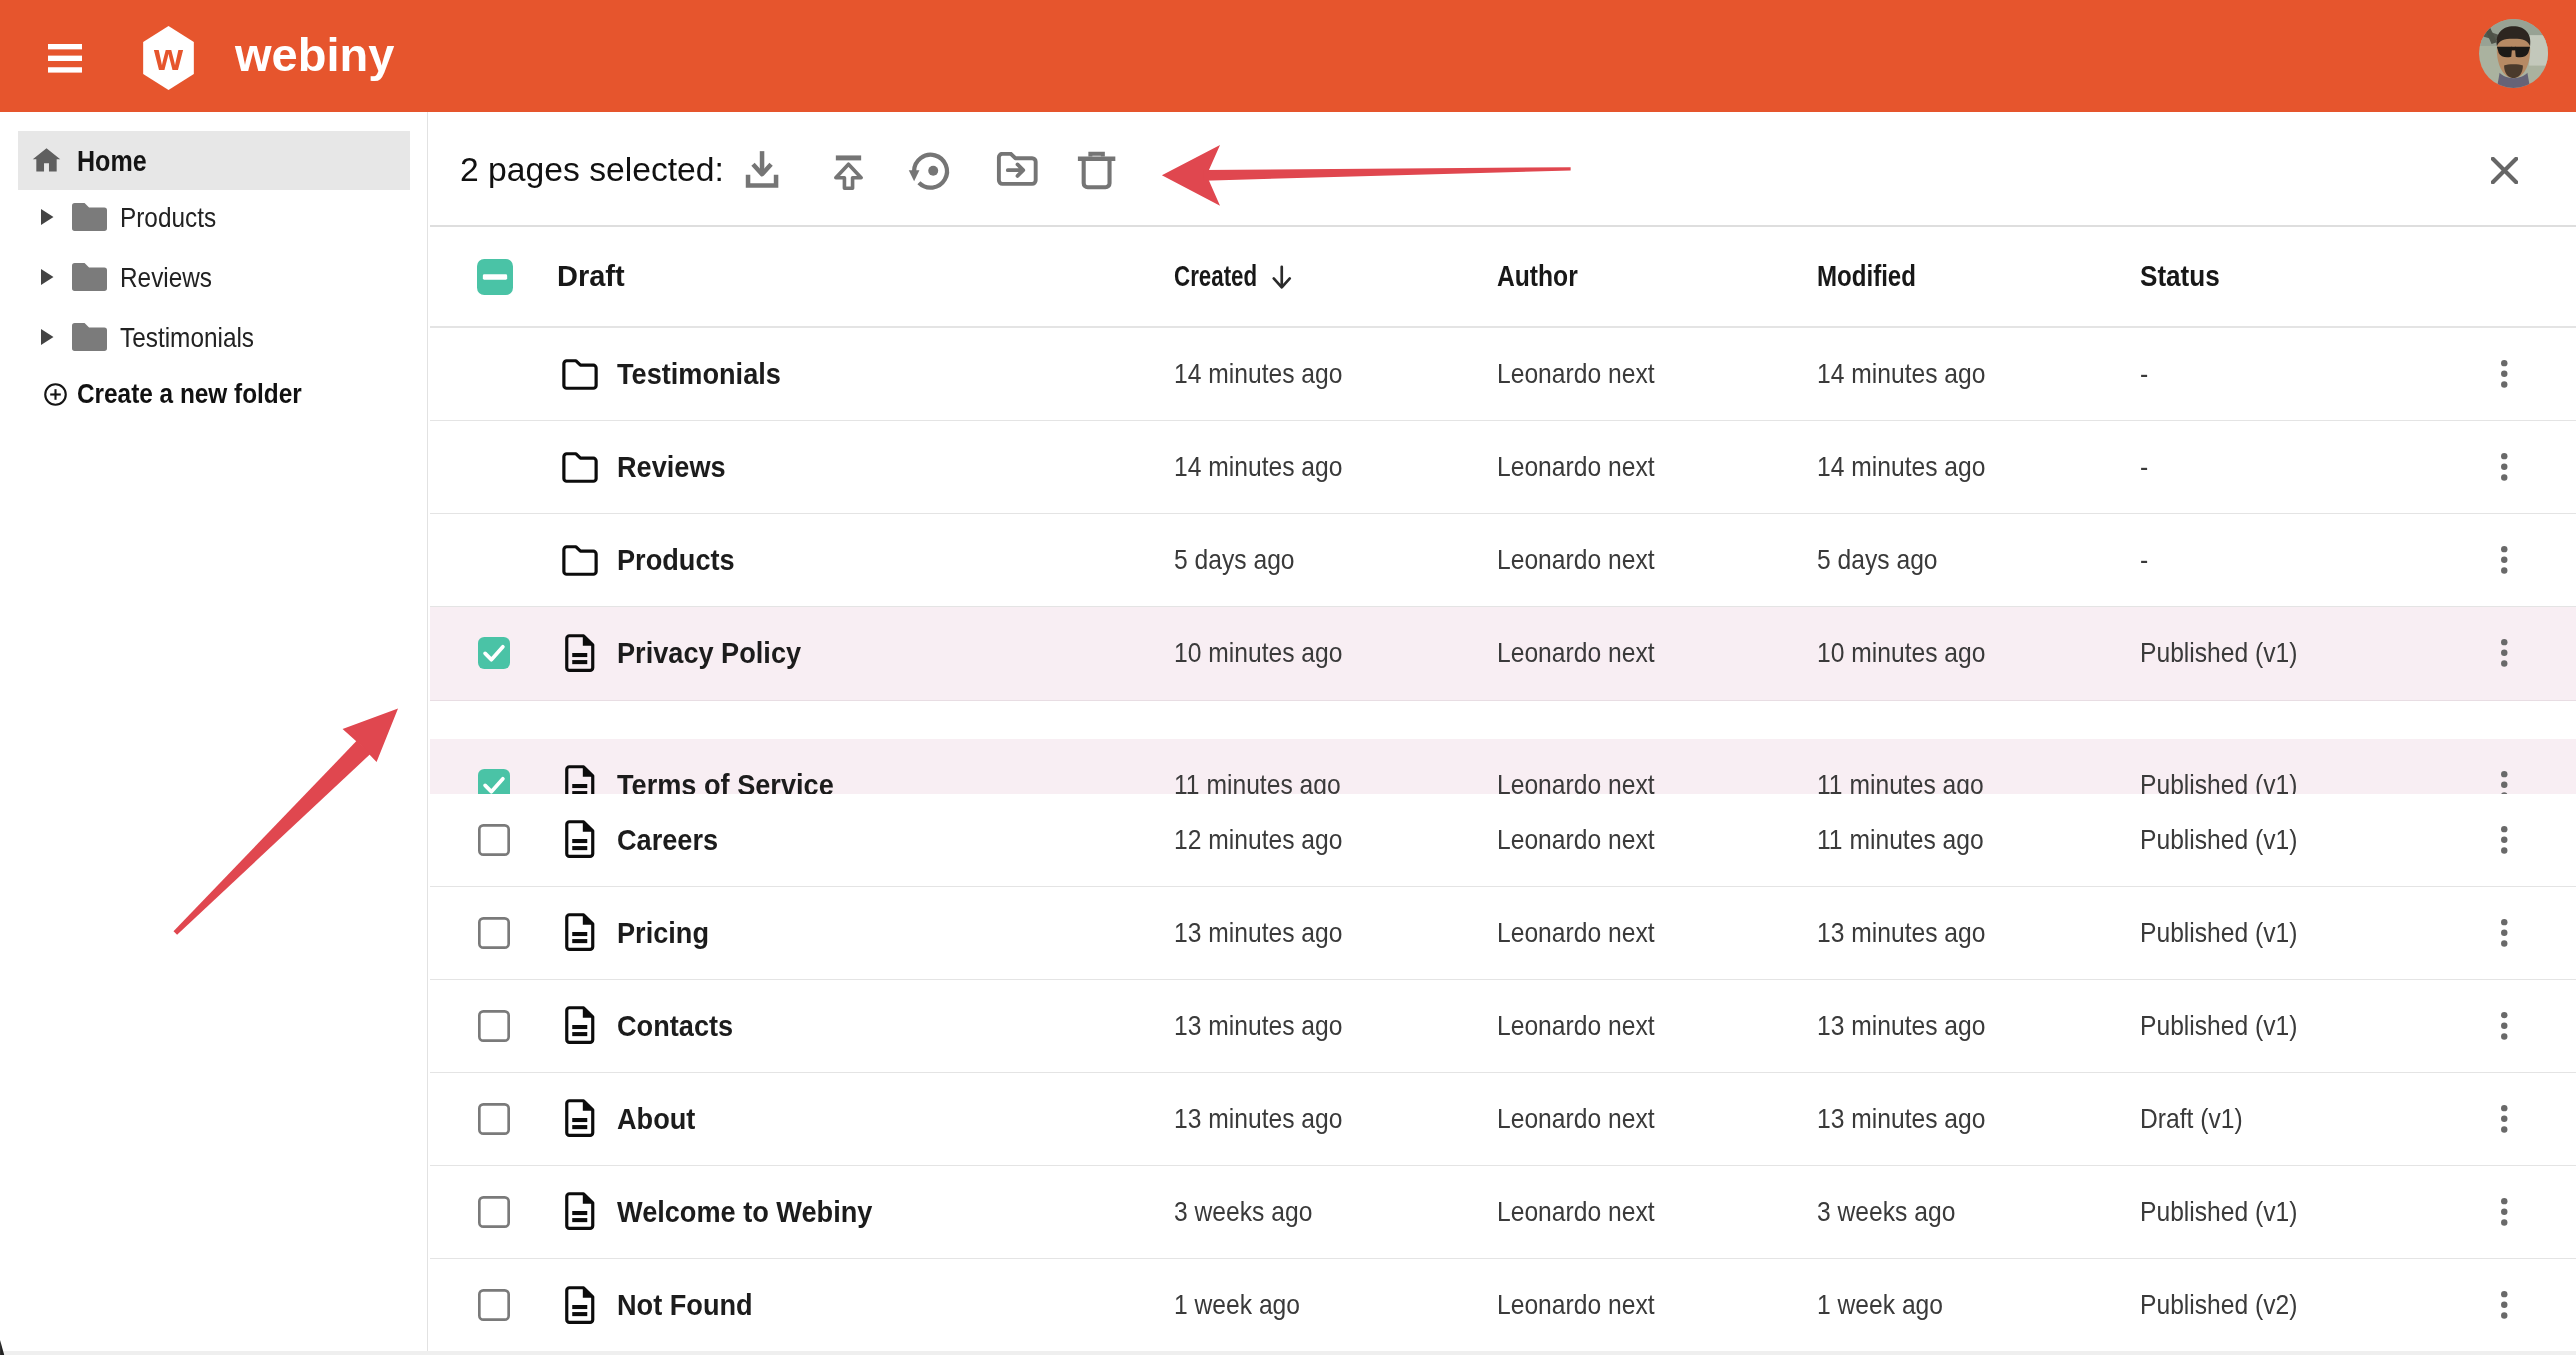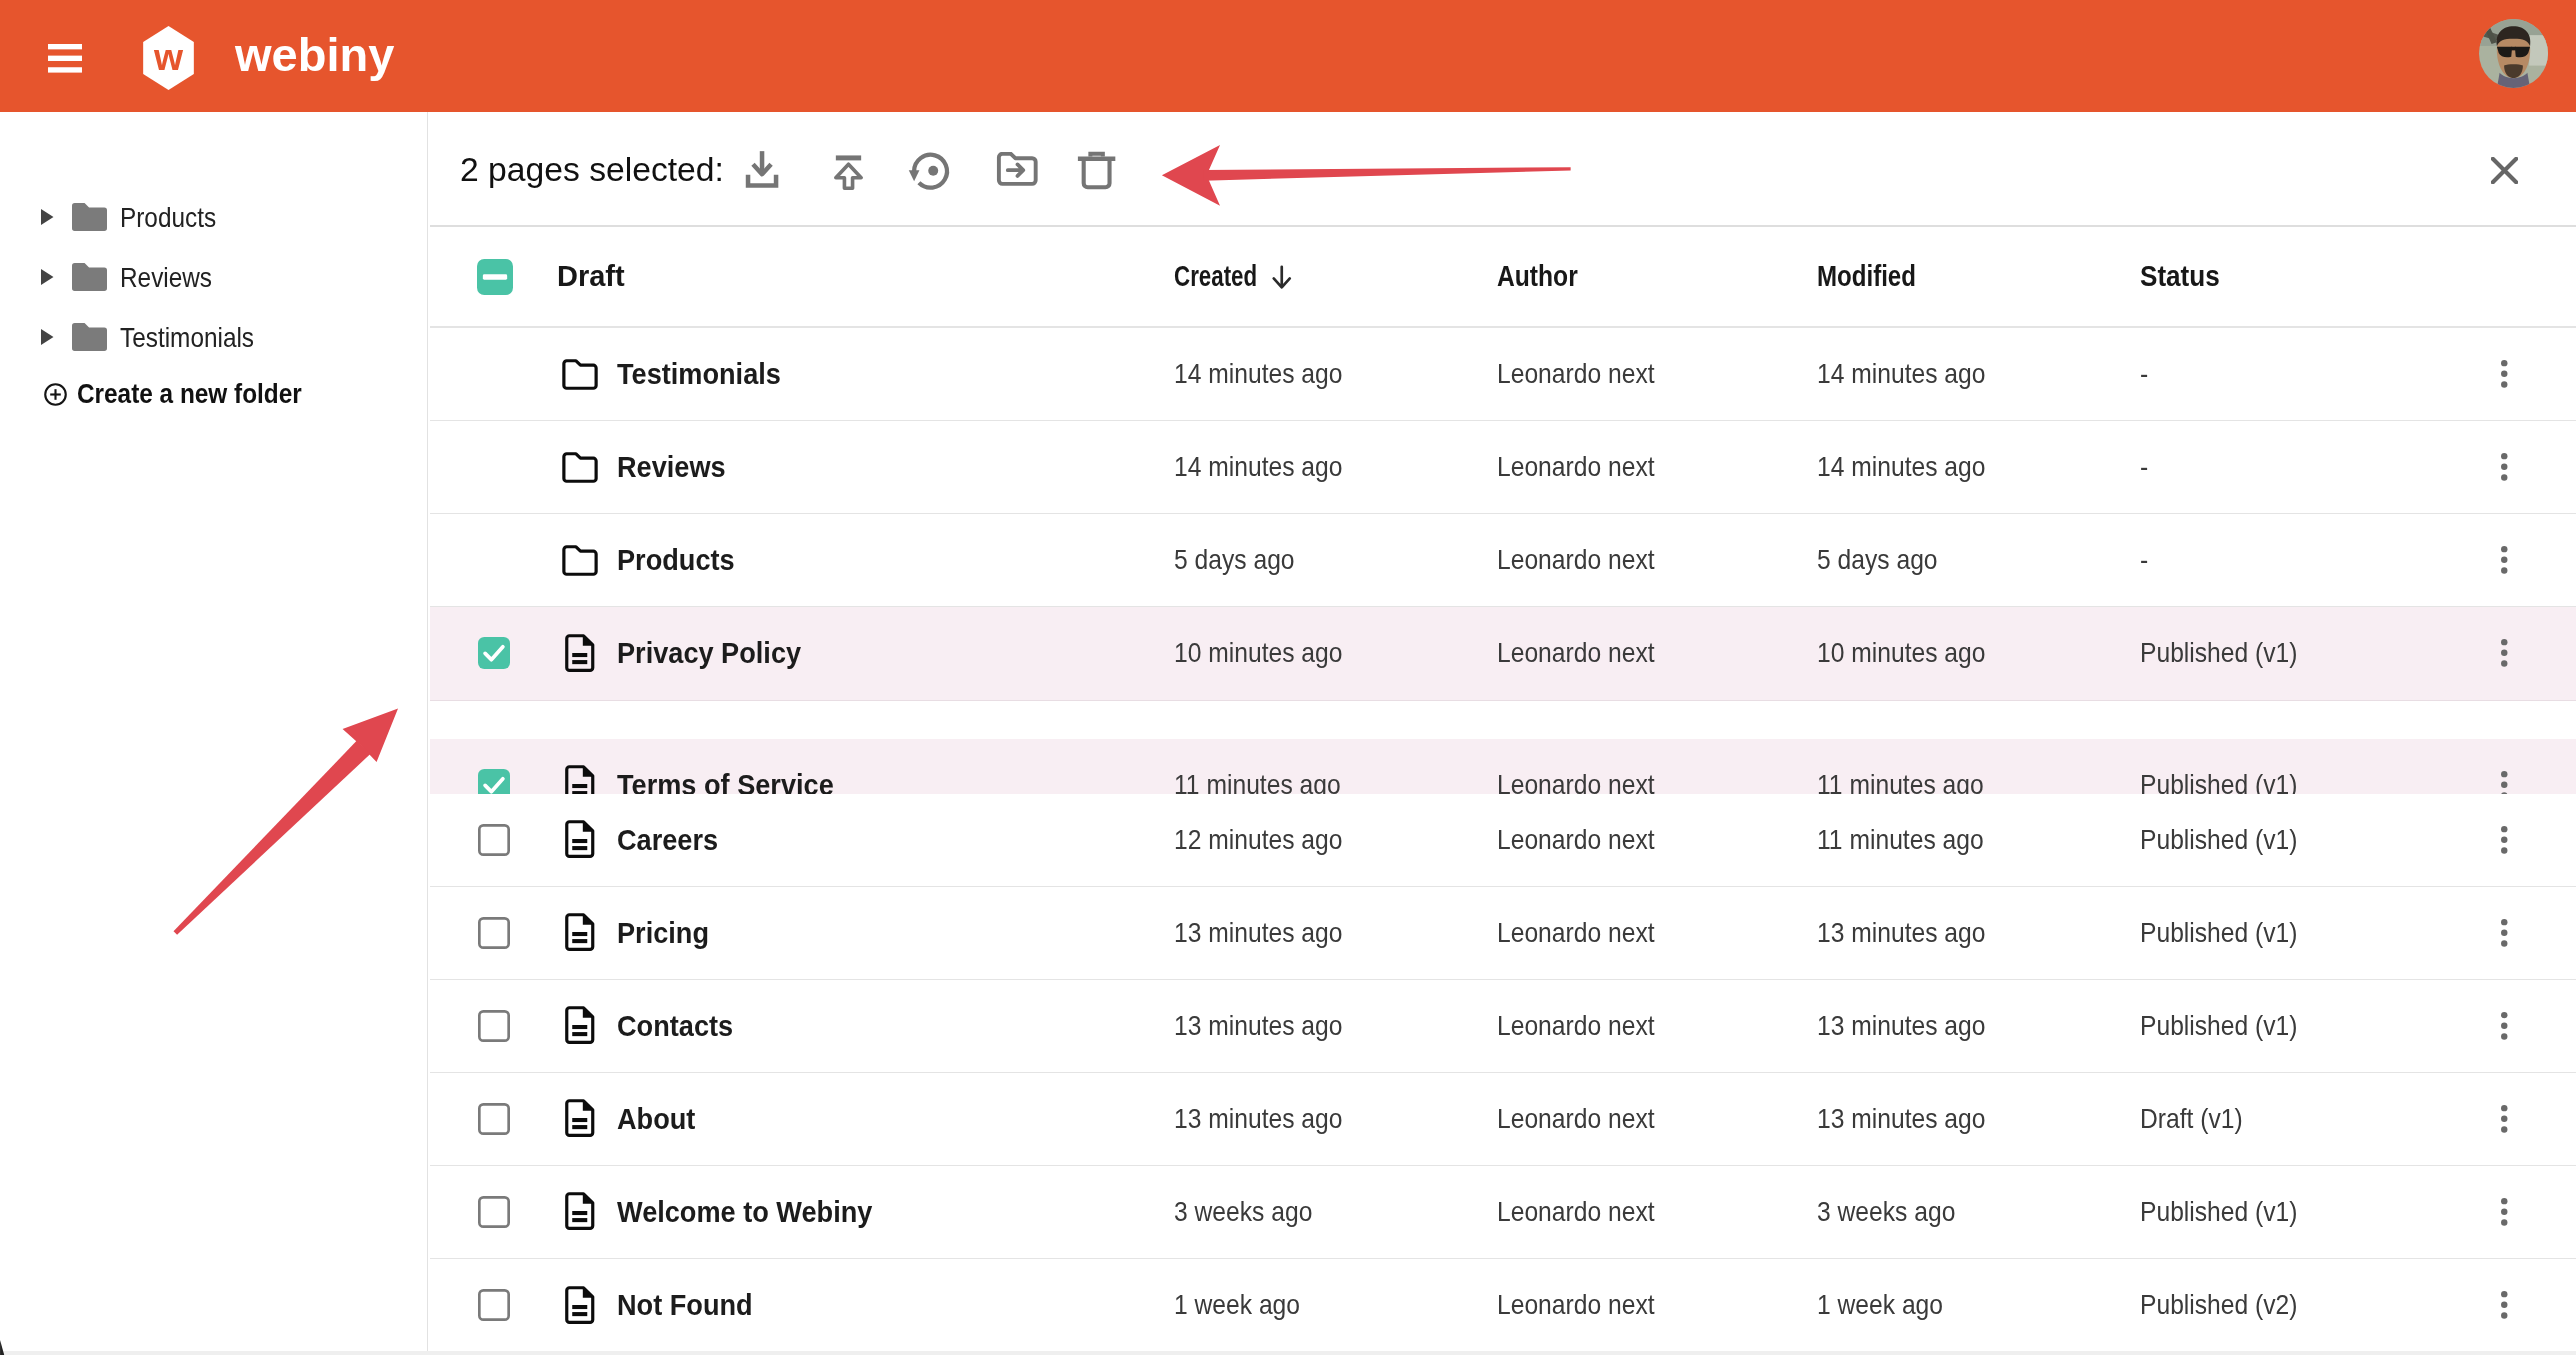--- a/index.html
+++ b/index.html
@@ -65,20 +65,26 @@
       <path d="M20 31 L37 31 L36 42 C30 44 24 42 22 38 Z" fill="#1c1a17"></path>
       <path d="M57 31 L40 31 L41 42 C47 44 53 42 55 38 Z" fill="#1c1a17"></path>
       <rect x="36" y="31" width="5" height="4" fill="#1c1a17"></rect>
       <path d="M28 52 C32 50 45 50 49 52 C49 60 45 66 38.5 66 C32 66 28 60 28 52 Z" fill="#4a3a2c"></path>
       <path d="M20 77 L23 60 C30 68 47 68 54 60 L57 77 Z" fill="#666377"></path>
     </g>
   </svg>
 </div>
 
 <div class="sidebar">
+  <div class="homerow">
+    <svg class="abs" style="left:11.6px; top:13.4px;" width="33" height="33" viewBox="0 0 24 24">
+      <path d="M12 3 L2 11 h2.6 v9 h5.6 v-6 h3.6 v6 h5.6 v-9 H22 Z" fill="#5f5f5f"></path>
+    </svg>
+    <div class="home-label">Home</div>
+  </div>
 
   <svg class="abs" style="left:41px; top:97px;" width="12.5" height="16" viewBox="0 0 14 18">
       <polygon points="0,0 0,18 14,9" fill="#444"></polygon>
     </svg>
   <svg class="abs" style="left:72px; top:91px;" width="35" height="28" viewBox="0 0 39 31">
       <path d="M3 0 h11 l5 5 h17 a3 3 0 0 1 3 3 v20 a3 3 0 0 1 -3 3 H3 a3 3 0 0 1 -3 -3 V3 a3 3 0 0 1 3 -3 Z" fill="#7b7b7b"></path>
     </svg>
   <div class="abs treelabel" style="left:120px; top:90px;">Products</div>
 
   <svg class="abs" style="left:41px; top:157px;" width="12.5" height="16" viewBox="0 0 14 18">

